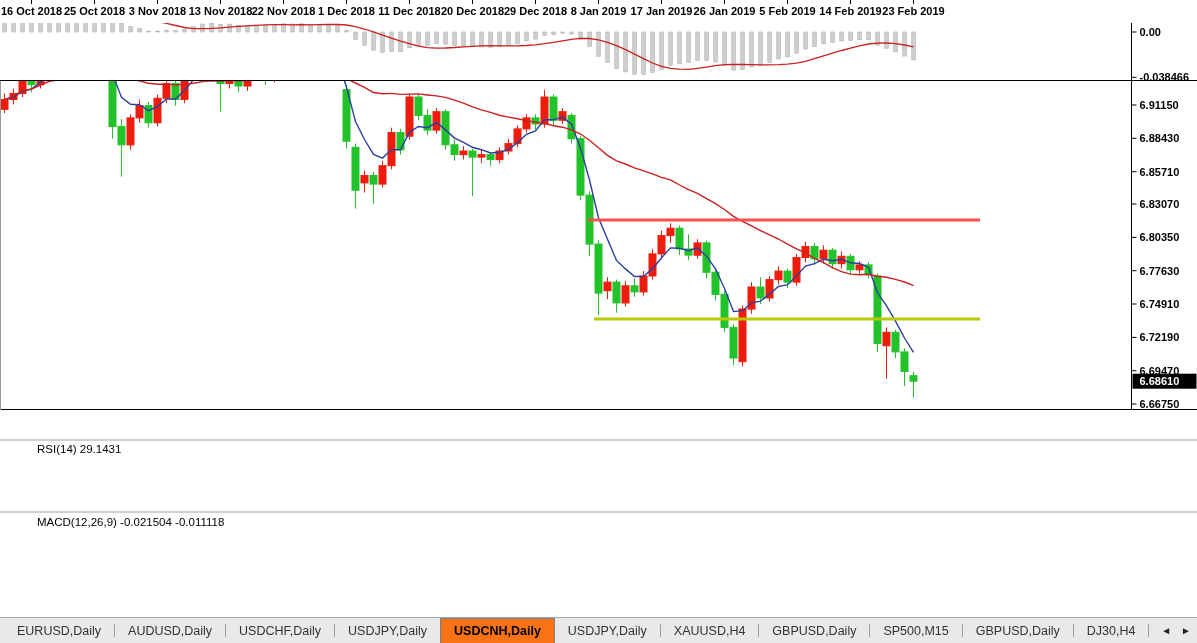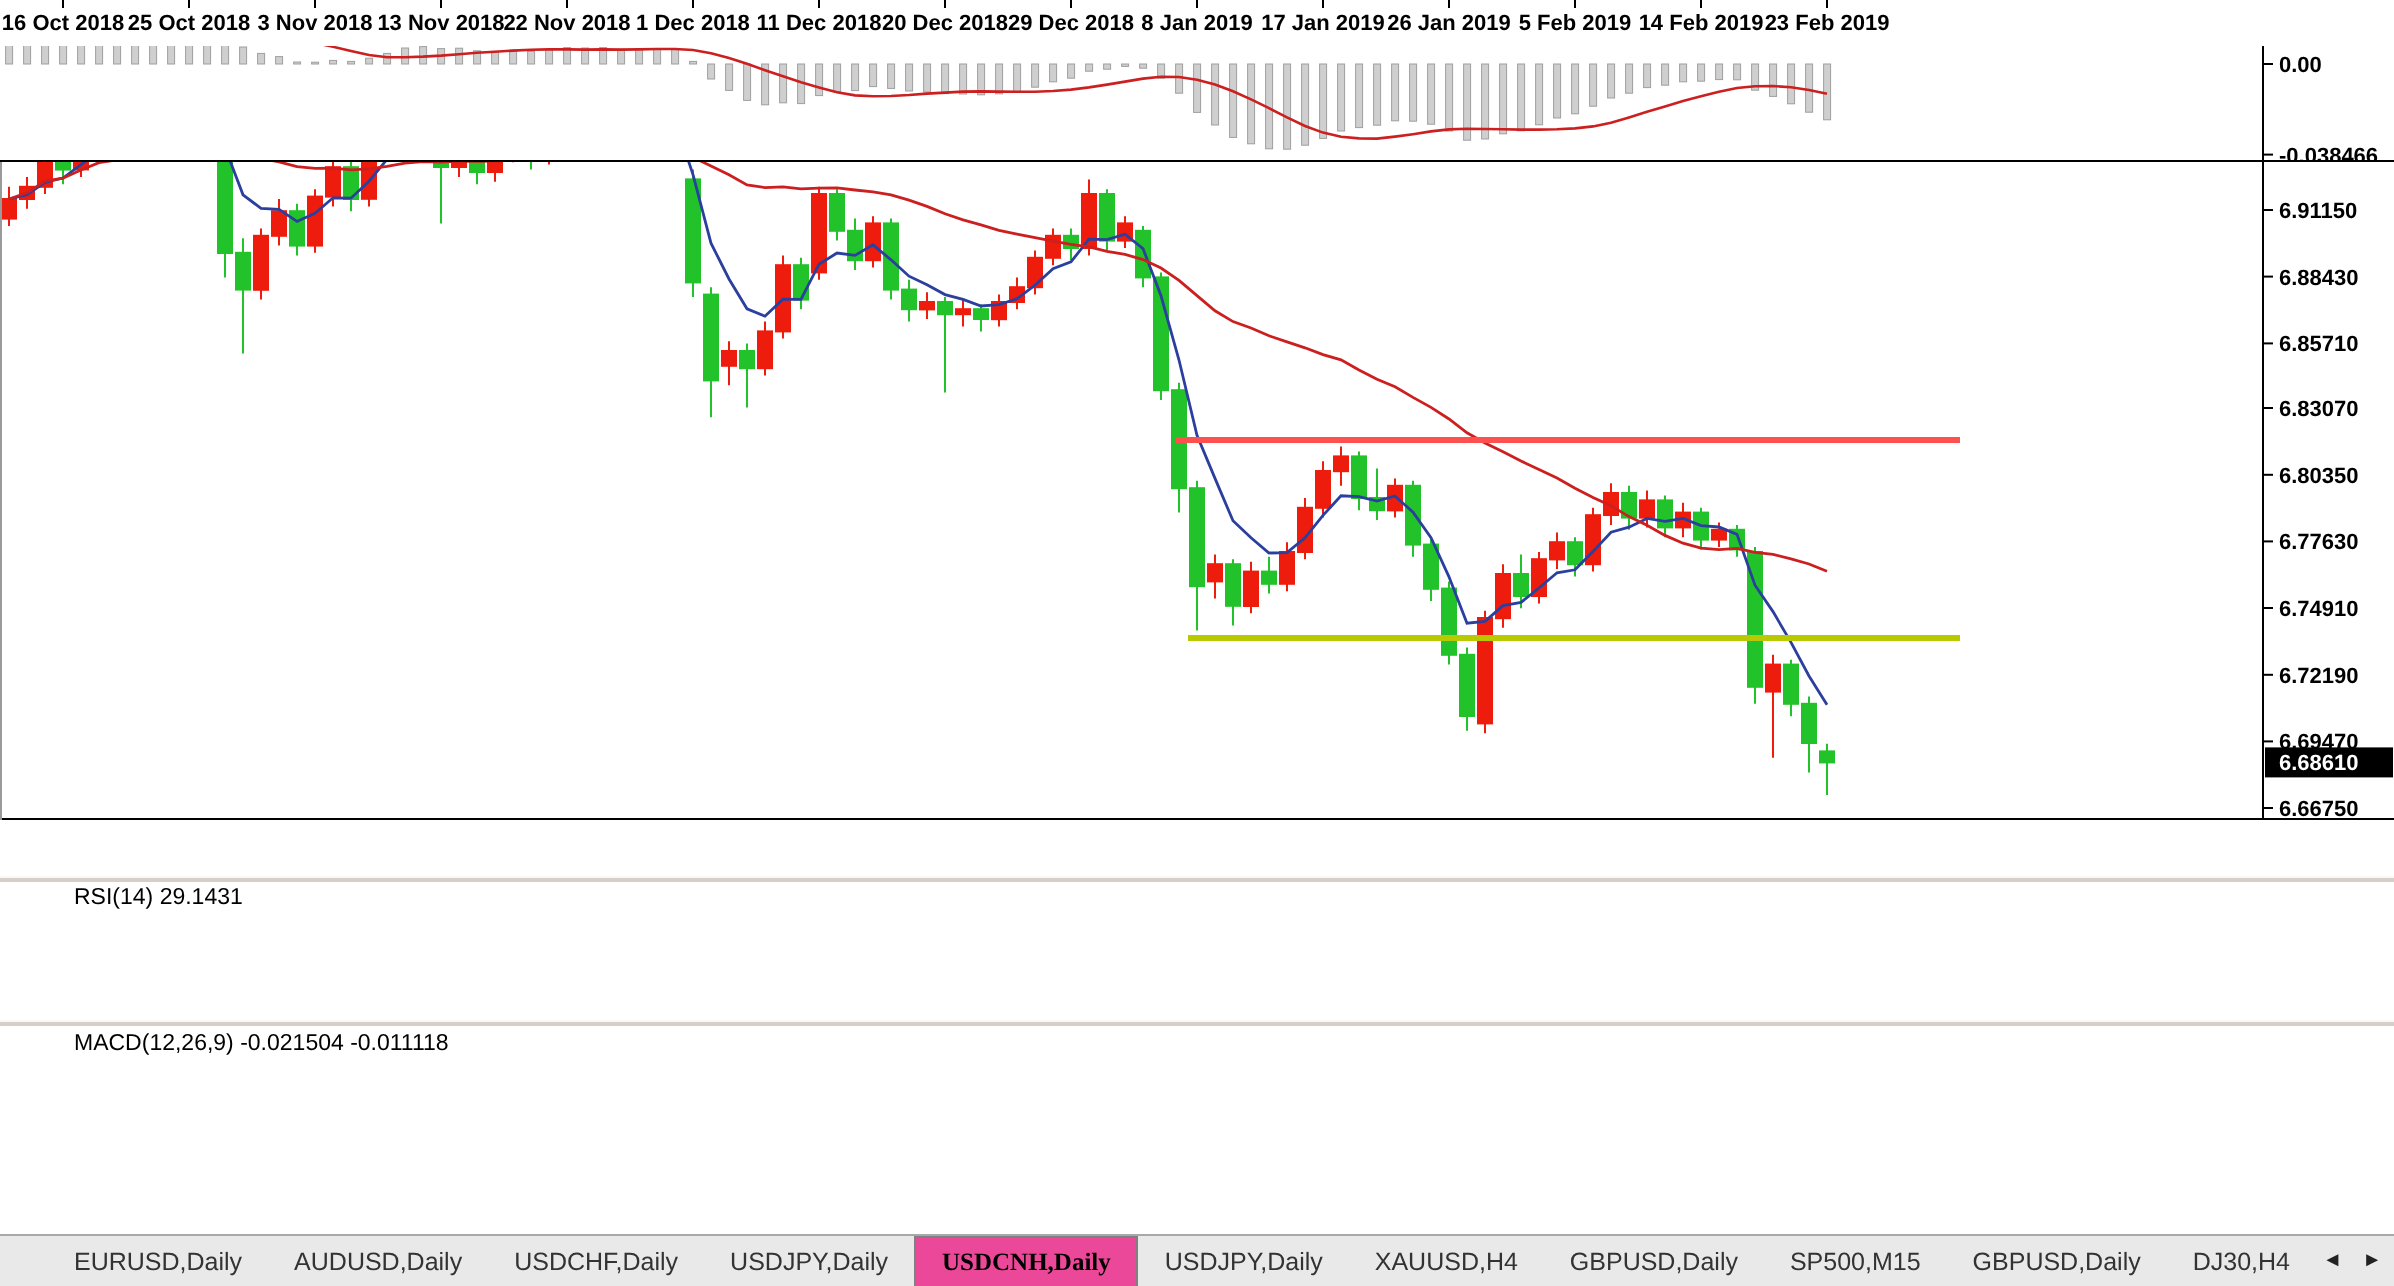--- a/index.html
+++ b/index.html
@@ -21,24 +21,24 @@
   
   .ov-label{position:absolute;font-size:12px;color:#000;white-space:pre;margin-left:32px;}
   #chart-title{left:6px;top:33px;display:flex;align-items:center;}
   #chart-title .tri{width:0;height:0;border-left:4px solid transparent;border-right:4px solid transparent;
                     border-top:6px solid #000;margin-right:6px;margin-top:1px;}
   #rsi-label{left:5px;top:443px;font-size:11.5px;}
   #macd-label{left:5px;top:516px;font-size:11.5px;}
   
   #bottom-bar{position:absolute;left:0;top:617px;width:1197px;height:26px;background:#e9e9e9;
               border-top:1px solid #a8a8a8;display:flex;align-items:stretch;box-sizing:border-box;}
-  #tab-strip{display:flex;align-items:stretch;overflow:hidden;flex:1;padding-left:24px;}
+  #tab-strip{display:flex;align-items:stretch;overflow:hidden;flex:1;padding-left:4px;}
   .chart-tab{display:flex;align-items:center;padding:0 13px;font-size:12.5px;color:#333;
              white-space:nowrap;cursor:default;}
-  .chart-tab.active{background:#ec4899;border:1px solid #808080;border-bottom:none;color:#000;font-weight:bold;font-family:Liberation Serif, serif;}
+  .chart-tab.active{background:#f97316;border:1px solid #808080;border-bottom:none;color:#000;font-weight:bold;}
   .tabsep{width:1px;background:#a0a0a0;margin:6px 0;}
   #tab-scrolls{display:flex;align-items:center;padding:0 6px;gap:10px;}
   .scroll-btn{font-size:10px;color:#222;cursor:default;line-height:1;}
 </style>
 </head>
 <body>
 
 <div id="screen">
 
   <div id="tf-bar">

